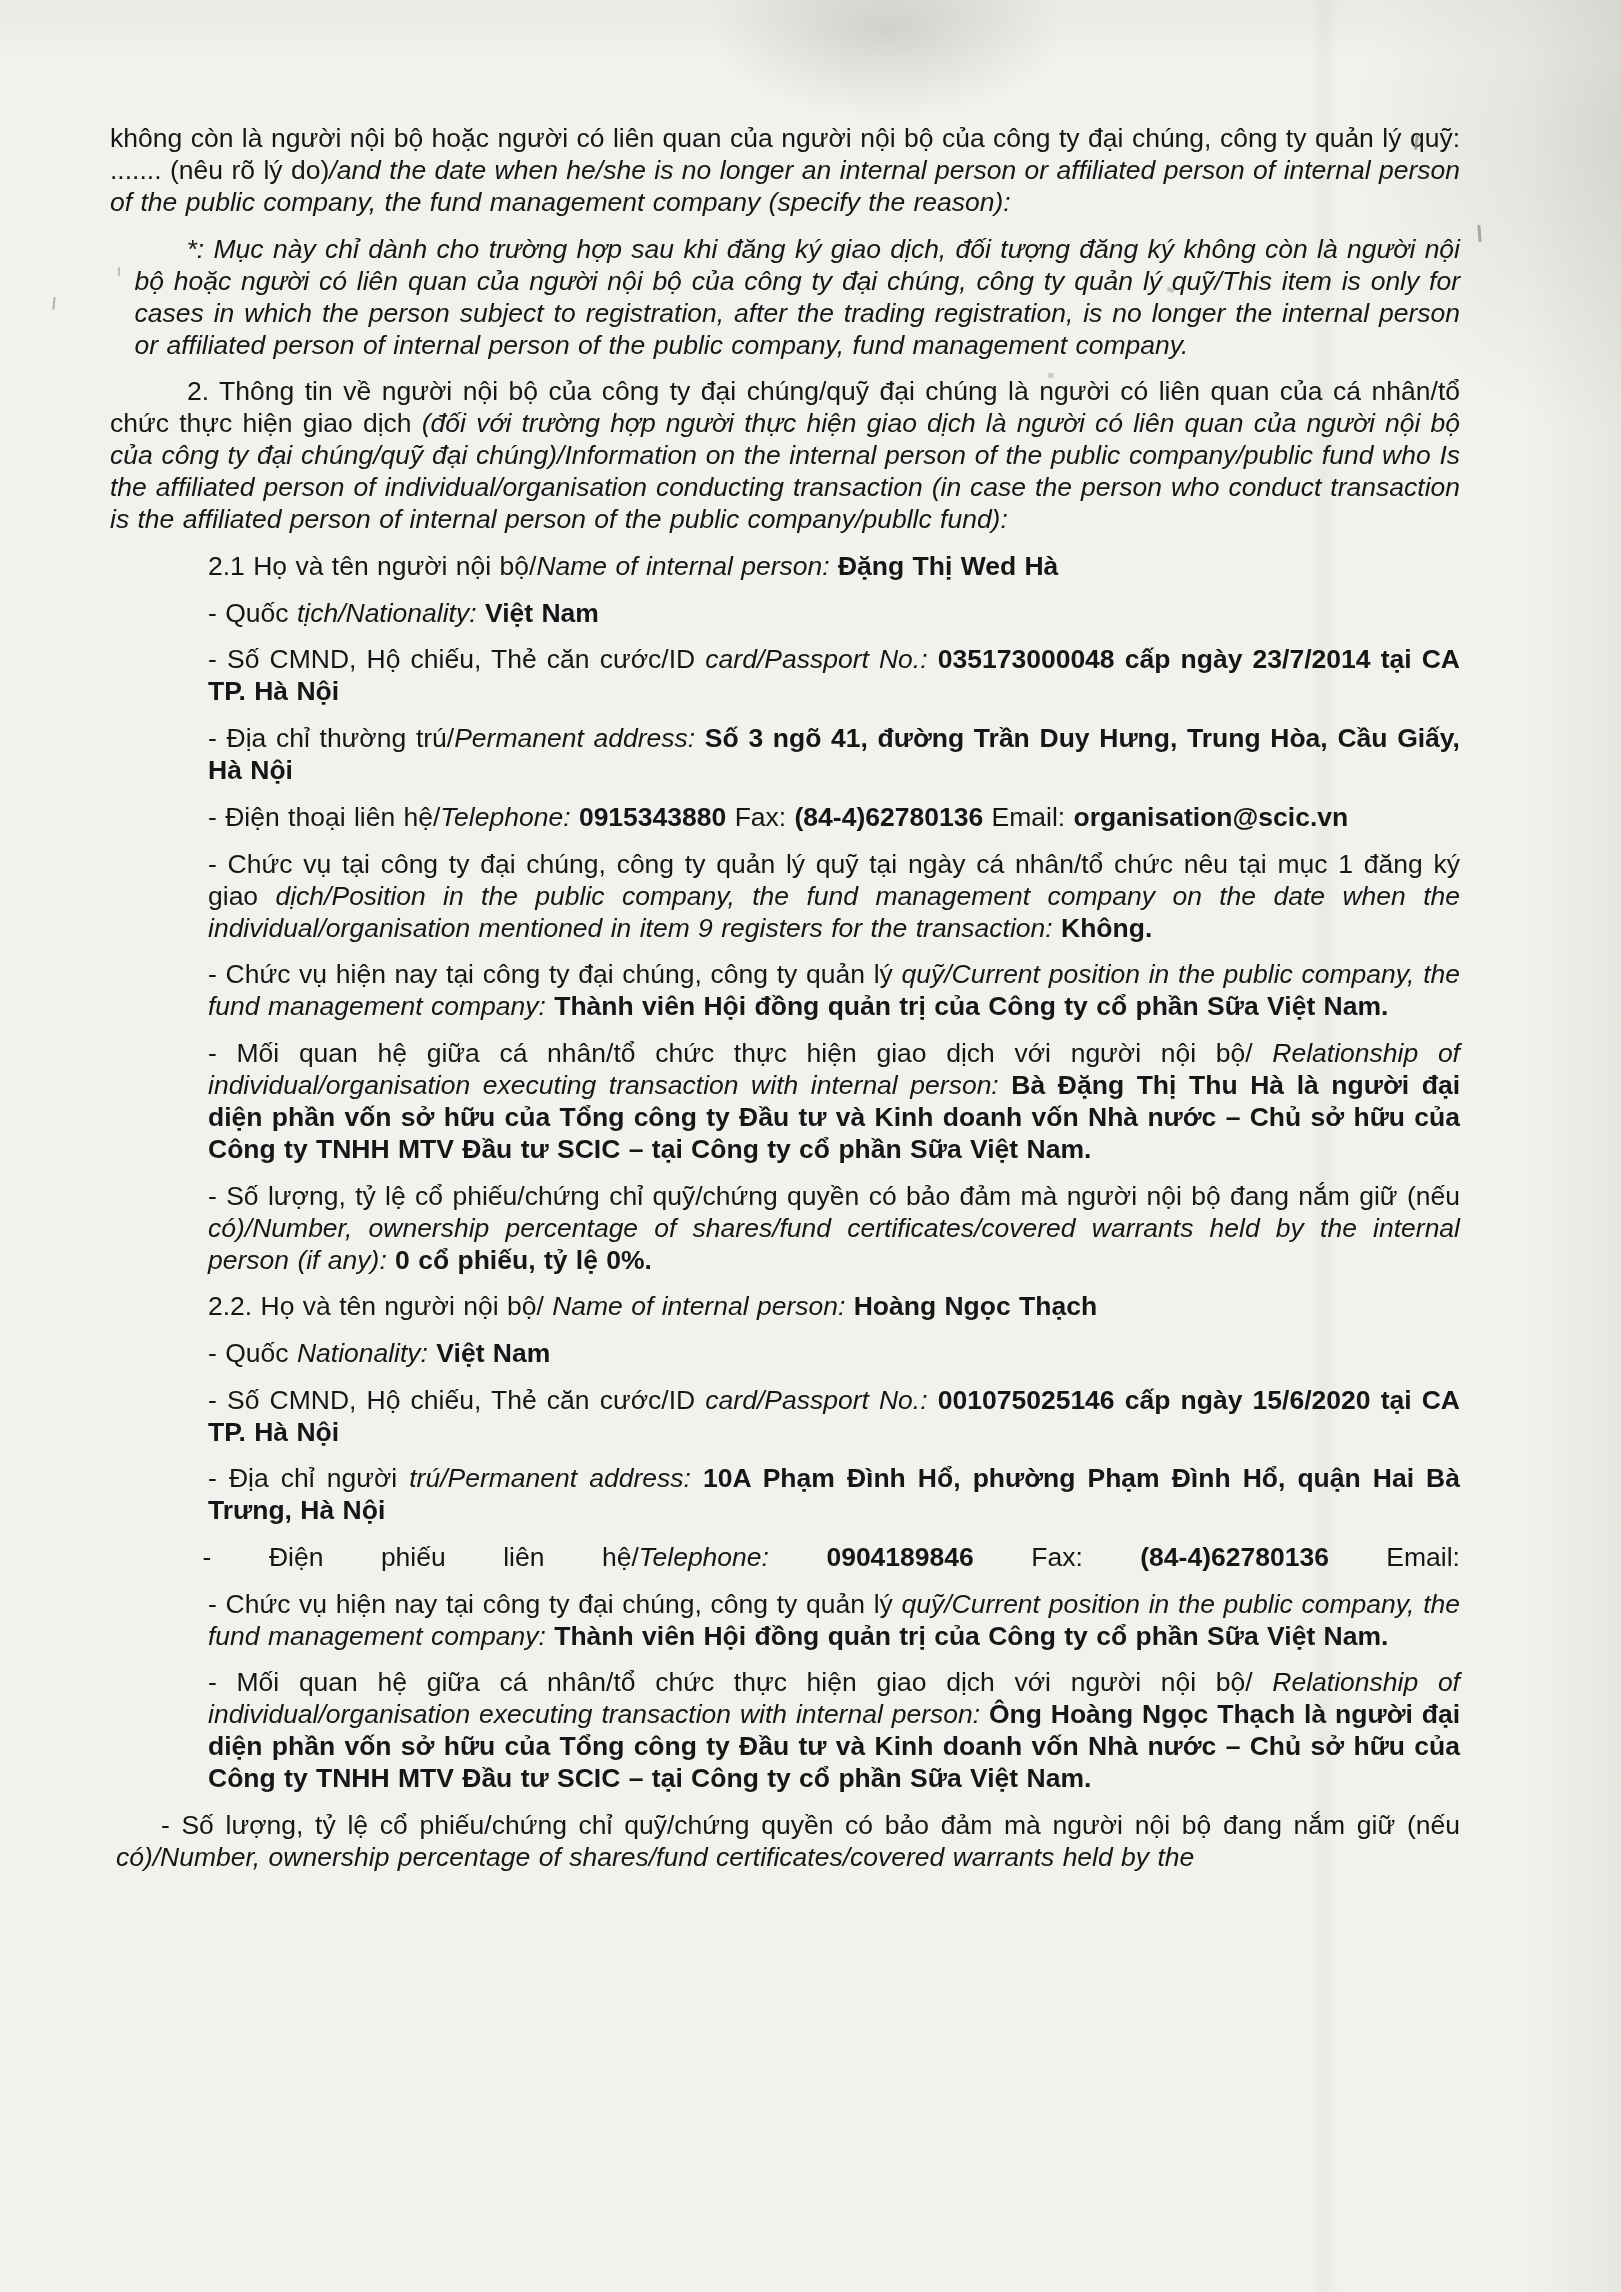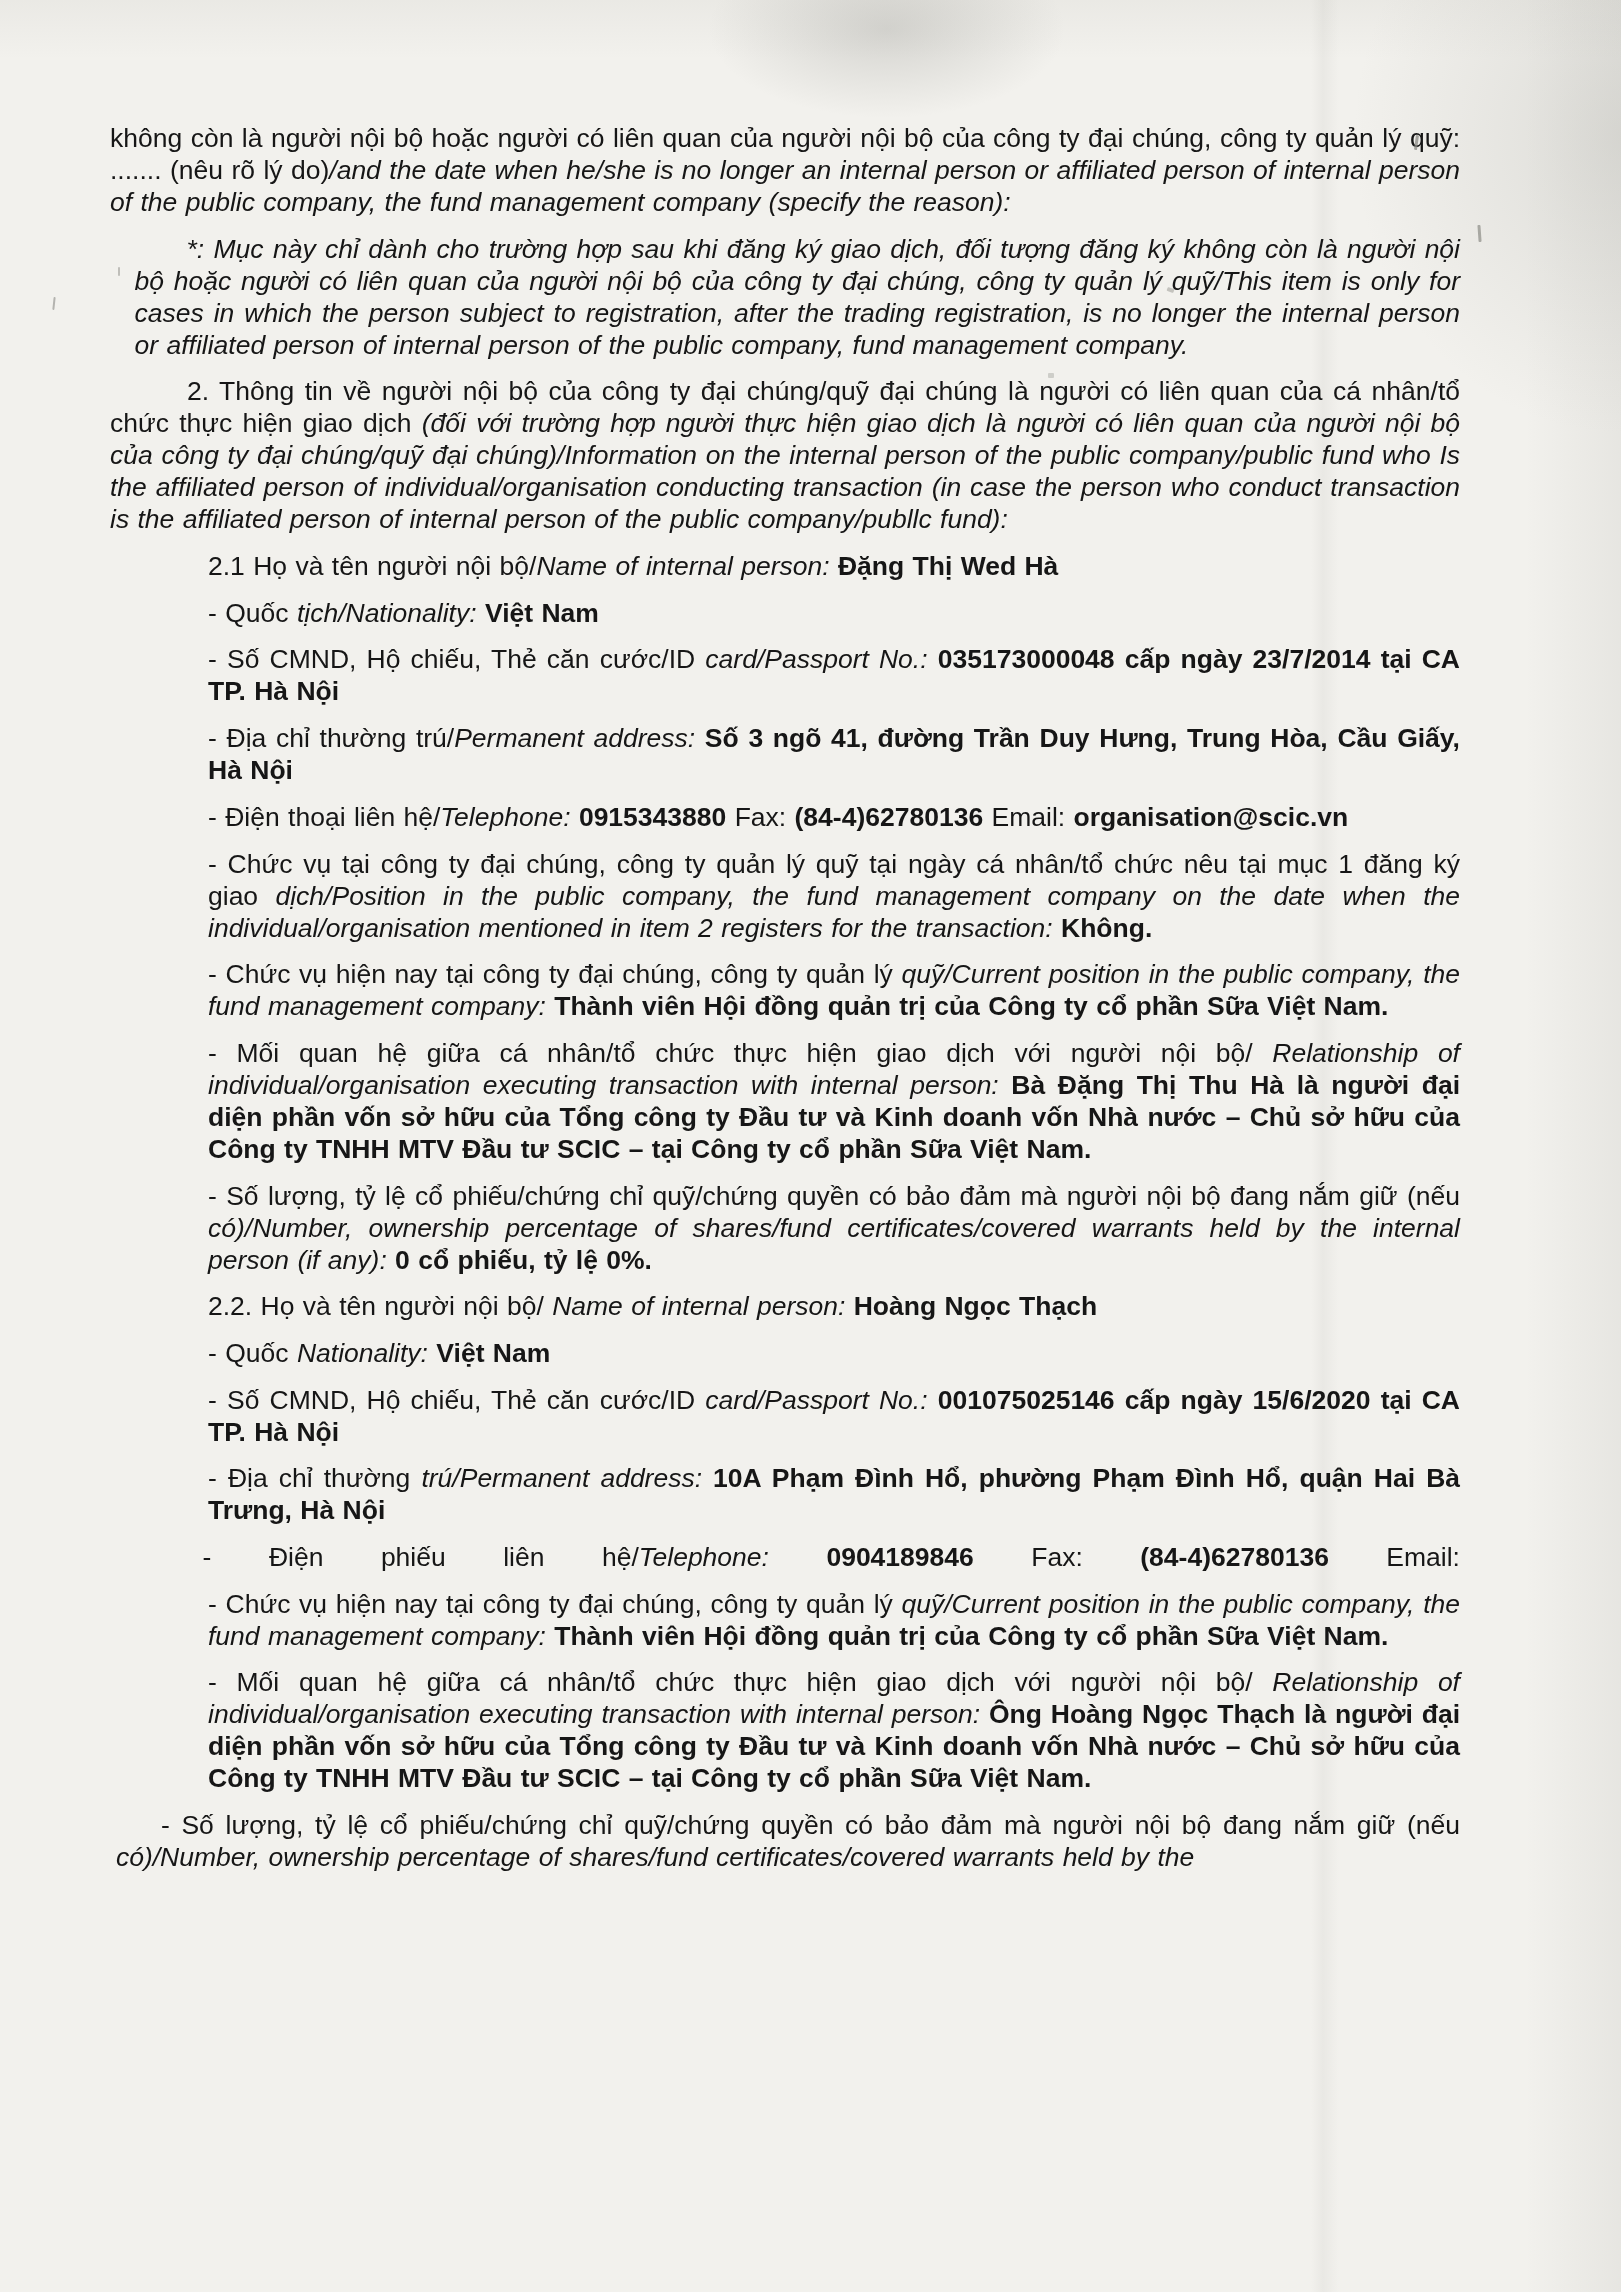--- a/index.html
+++ b/index.html
@@ -70,28 +70,28 @@
   <div class="speck speck6"></div>
   <main>
       <p class="para p0"><span class="n">không còn là người nội bộ hoặc người có liên quan của người nội bộ của công ty đại chúng, công ty quản lý quỹ:  ....... (nêu rõ lý do)</span><span class="i">/and the date when he/she is no longer an internal person or affiliated person of internal person of the public company, the fund management company (specify the reason):</span></p>
       <p class="para star"><span class="i">*: Mục này chỉ dành cho trường hợp sau khi đăng ký giao dịch, đối tượng đăng ký không còn là người nội bộ hoặc người có liên quan của người nội bộ của công ty đại chúng, công ty quản lý quỹ/This item is only for cases in which the person subject to registration, after the trading registration, is no longer the internal person or affiliated person of internal person of the public company, fund management company.</span></p>
       <p class="para sec"><span class="n">2. Thông tin về người nội bộ của công ty đại chúng/quỹ đại chúng là người có liên quan của cá nhân/tổ chức thực hiện giao dịch </span><span class="i">(đối với trường hợp người thực hiện giao dịch là người có liên quan của người nội bộ của công ty đại chúng/quỹ đại chúng)/Information on the internal person of the public company/public fund who Is the affiliated person of individual/organisation conducting transaction (in case the person who conduct transaction is the affiliated person of internal person of the public company/publlc fund):</span></p>
       <p class="para item"><span class="n">2.1 Họ và tên người nội bộ/</span><span class="i">Name of internal person: </span><span class="b">Đặng Thị Wed Hà</span></p>
       <p class="para item"><span class="n">- Quốc </span><span class="i">tịch/Nationality: </span><span class="b">Việt Nam</span></p>
       <p class="para item"><span class="n">- Số CMND, Hộ chiếu, Thẻ căn cước/ID </span><span class="i">card/Passport No.: </span><span class="b">035173000048 cấp ngày 23/7/2014 tại CA TP. Hà Nội</span></p>
       <p class="para item"><span class="n">- Địa chỉ thường trú/</span><span class="i">Permanent address: </span><span class="b">Số 3 ngõ 41, đường Trần Duy Hưng, Trung Hòa, Cầu Giấy, Hà Nội</span></p>
       <p class="para item nowrap"><span class="n">- Điện thoại liên hệ/</span><span class="i">Telephone: </span><span class="b">0915343880</span><span class="n"> Fax: </span><span class="b">(84-4)62780136</span><span class="n"> Email: </span><span class="b">organisation@scic.vn</span></p>
-      <p class="para item"><span class="n">- Chức vụ tại công ty đại chúng, công ty quản lý quỹ tại ngày cá nhân/tổ chức nêu tại mục 1 đăng ký giao </span><span class="i">dịch/Position in the public company, the fund management company on the date when the individual/organisation mentioned in item 2 registers for the transaction: </span><span class="b">Không.</span></p>
+      <p class="para item"><span class="n">- Chức vụ tại công ty đại chúng, công ty quản lý quỹ tại ngày cá nhân/tổ chức nêu tại mục 1 đăng ký giao </span><span class="i">dịch/Position in the public company, the fund management company on the date when the individual/organisation mentioned in item 9 registers for the transaction: </span><span class="b">Không.</span></p>
       <p class="para item"><span class="n">- Chức vụ hiện nay tại công ty đại chúng, công ty quản lý </span><span class="i">quỹ/Current position in the public company, the fund management company: </span><span class="b">Thành viên Hội đồng quản trị của Công ty cổ phần Sữa Việt Nam.</span></p>
       <p class="para item"><span class="n">- Mối quan hệ giữa cá nhân/tổ chức thực hiện giao dịch với người nội bộ/ </span><span class="i">Relationship of individual/organisation executing transaction with internal person: </span><span class="b">Bà Đặng Thị Thu Hà là người đại diện phần vốn sở hữu của Tổng công ty Đầu tư và Kinh doanh vốn Nhà nước – Chủ sở hữu của Công ty TNHH MTV Đầu tư SCIC – tại Công ty cổ phần Sữa Việt Nam.</span></p>
       <p class="para item"><span class="n">- Số lượng, tỷ lệ cổ phiếu/chứng chỉ quỹ/chứng quyền có bảo đảm mà người nội bộ đang nắm giữ (nếu </span><span class="i">có)/Number, ownership percentage of shares/fund certificates/covered warrants held by the internal person (if any): </span><span class="b">0 cổ phiếu, tỷ lệ 0%.</span></p>
       <p class="para item"><span class="n">2.2. Họ và tên người nội bộ/ </span><span class="i">Name of internal person: </span><span class="b">Hoàng Ngọc Thạch</span></p>
       <p class="para item"><span class="n">- Quốc </span><span class="i">Nationality: </span><span class="b">Việt Nam</span></p>
       <p class="para item"><span class="n">- Số CMND, Hộ chiếu, Thẻ căn cước/ID </span><span class="i">card/Passport No.: </span><span class="b">001075025146 cấp ngày 15/6/2020 tại CA TP. Hà Nội</span></p>
-      <p class="para item"><span class="n">- Địa chỉ thường </span><span class="i">trú/Permanent address: </span><span class="b">10A Phạm Đình Hổ, phường Phạm Đình Hổ, quận Hai Bà Trưng, Hà Nội</span></p>
+      <p class="para item"><span class="n">- Địa chỉ người </span><span class="i">trú/Permanent address: </span><span class="b">10A Phạm Đình Hổ, phường Phạm Đình Hổ, quận Hai Bà Trưng, Hà Nội</span></p>
       <p class="para phoneline">
         <span class="flexline">
           <span><span class="n">-</span></span>
           <span><span class="n">Điện</span></span>
           <span><span class="n">phiếu</span></span>
           <span><span class="n">liên</span></span>
           <span><span class="n">hệ/</span><span class="i">Telephone:</span></span>
           <span><span class="b">0904189846</span></span>
           <span><span class="n">Fax:</span></span>
           <span><span class="b">(84-4)62780136</span></span>

